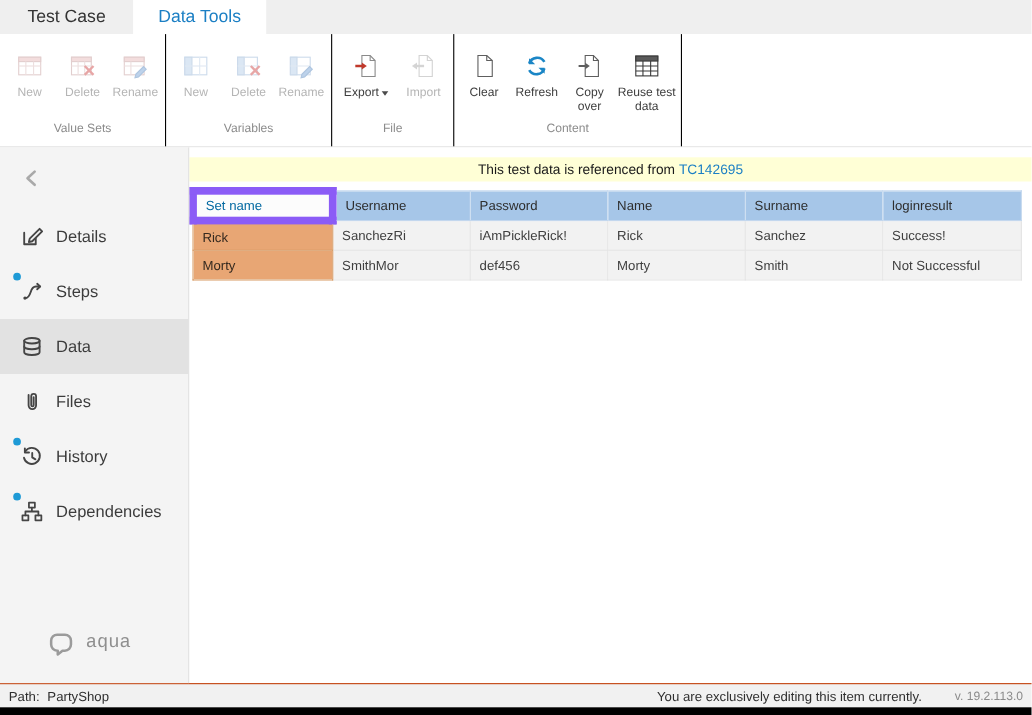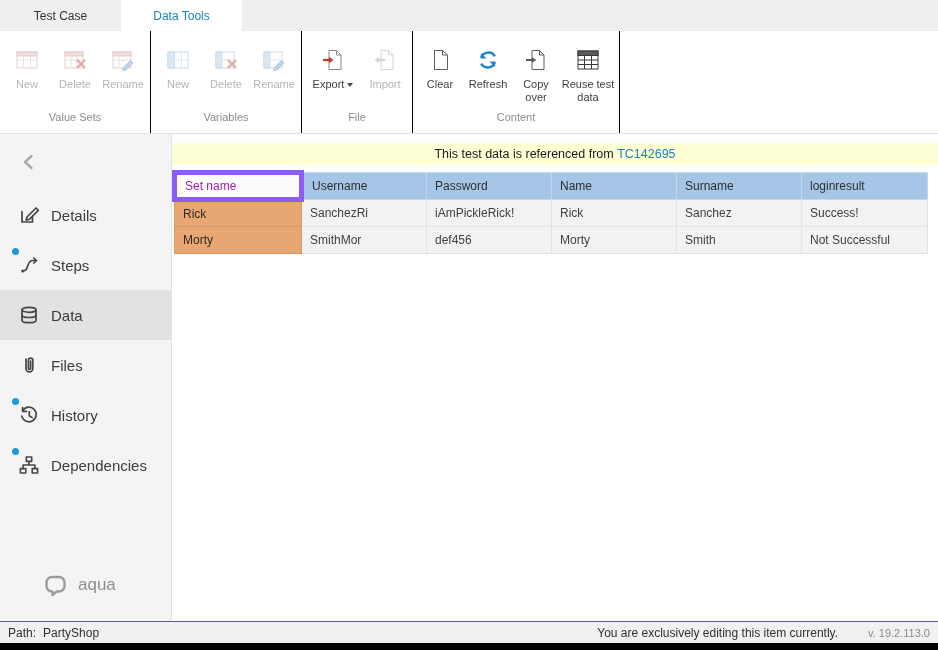--- a/index.html
+++ b/index.html
@@ -1,21 +1,21 @@
 <!DOCTYPE html>
 <html><head>
 <meta charset="utf-8">
 <style>
   * { box-sizing: border-box; margin: 0; padding: 0; }
   html,body { background:#fff; }
   body { font-family: "Liberation Sans", "DejaVu Sans", sans-serif; }
   .app { width:938px; height:650px; display:flex; flex-direction:column; overflow:hidden; background:#fff; }
 
   
-  .tabbar { height:31px; background:#efefef; display:flex; align-items:stretch; font-size:12px; color:#333; flex:0 0 auto; }
+  .tabbar { height:31px; background:#efefef; display:flex; align-items:stretch; font-size:16px; color:#333; flex:0 0 auto; }
   .tab { width:121px; display:flex; align-items:center; justify-content:center; cursor:pointer; }
   .tab.active { background:#fff; color:#1b7fc4; }
 
   
   .ribbon { height:103px; background:#fff; border-bottom:1px solid #e0e0e0; display:flex; align-items:stretch; flex:0 0 auto; }
   .rgroup { display:flex; flex-direction:column; border-right:1px solid #000000; padding:4px 3px; }
   .rbtns { flex:1; display:flex; align-items:flex-start; padding-top:9px; }
   .rlabel { font-size:11px; color:#8c8c8c; text-align:center; padding:2px 2px 6px; }
   .rbtn { width:48px; display:flex; flex-direction:column; align-items:center; gap:2px; cursor:pointer; padding:0 1px; }
   .rbtn.wide { width:56px; }
@@ -28,32 +28,32 @@
 
   
   .bodyrow { flex:1; display:flex; min-height:0; }
 
   
   .sidebar { width:172px; background:#f4f4f4; border-right:1px solid #e3e3e3; position:relative; flex:0 0 auto; }
   .back { height:56px; display:flex; align-items:center; padding-left:18px; cursor:pointer; }
   .sitem { height:50px; display:flex; align-items:center; padding-left:18px; gap:11px; position:relative; font-size:15px; color:#3c3c3c; cursor:pointer; }
   .sitem.selected { background:#e2e2e2; }
   .badge { position:absolute; left:12px; top:8px; width:7px; height:7px; border-radius:50%; background:#1e9ad6; }
-  .slogo { position:absolute; bottom:24px; left:42px; display:flex; align-items:center; gap:8px; color:#8f8f8f; font-size:17px; }
+  .slogo { position:absolute; bottom:24px; left:42px; display:flex; align-items:center; gap:8px; color:#8f8f8f; font-size:17px;font-family:Liberation Mono, monospace; }
 
   
   .main { flex:1; display:flex; flex-direction:column; background:#fff; min-width:0; }
   .banner { margin-top:9px; height:22px; background:#ffffd6; display:flex; align-items:center; justify-content:center; font-size:12.5px; color:#1b1b1b; white-space:pre; }
   .banner .lnk { color:#1b7fc4; cursor:pointer; }
 
   .table-wrap { margin-top:5px; }
   table { border-collapse:collapse; table-layout:fixed; width:753px; font-size:12px; }
   th, td { height:27px; padding:0 8px; text-align:left; font-weight:normal; overflow:hidden; white-space:nowrap; }
   th.blue { background:#a6c6e8; color:#2e2e2e; border:1px solid #c3d7ee; }
-  th.setname { background:#fcfcfc; color:#a21caf; border:5px solid #8b5cf6; }
+  th.setname { background:#fcfcfc; color:#0369a1; border:7px solid #8b5cf6; }
   td { background:#f2f2f2; color:#3f3f3f; border:1px solid #e3e3e3; }
   td.orange { background:#e8a674; border:1px solid #d89a63; color:#34291f; }
 
   
   .statusbar { height:22px; background:#f1f1f1; border-top:1px solid #c2410c; display:flex; align-items:center; font-size:12px; color:#2f2f2f; padding:0 8px; flex:0 0 auto; }
   .path { display:flex; gap:7px; }
   .spacer { flex:1; }
   .msg { margin-right:30px; }
   .version { color:#8a8a8a; font-size:11px; }
   .blackbar { height:7px; background:#000; flex:0 0 auto; }

